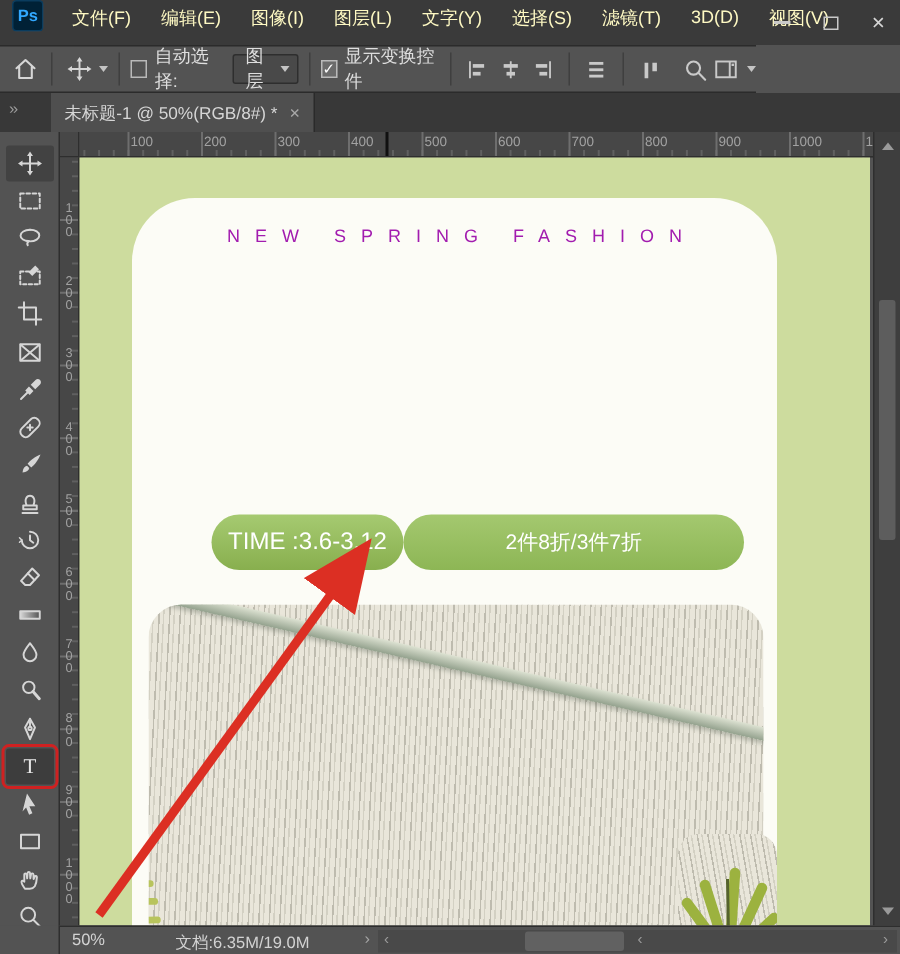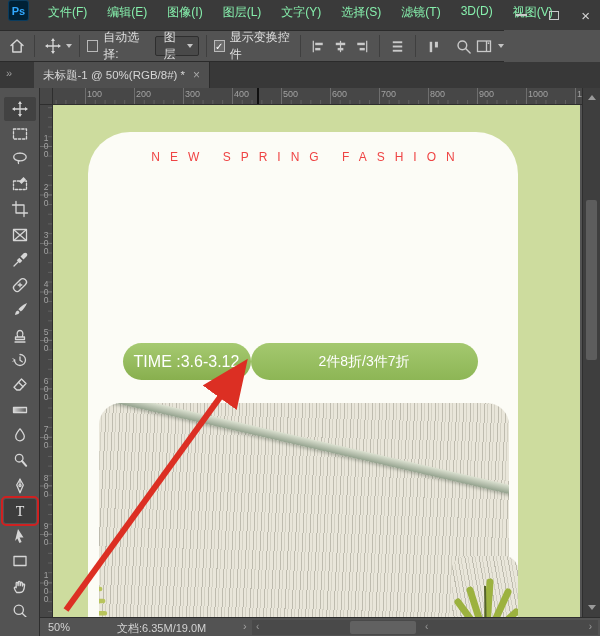--- a/index.html
+++ b/index.html
@@ -4,21 +4,21 @@
 <style>
   * { margin:0; padding:0; box-sizing:border-box; }
   html,body { width:600px; height:636px; overflow:hidden; }
   body { font-family:"Liberation Sans","DejaVu Sans",sans-serif; background:#535353; position:relative; color:#d8d8d8; }
   #app { position:absolute; inset:0; }
 
   
   .titlebar { position:absolute; left:0; top:0; width:600px; height:30px; background:#3a3a3a; display:flex; align-items:flex-start; }
   .ps-logo { width:21px; height:21px; margin:0 10px 0 8px; background:#002136; color:#31a8ff; border:1px solid #31a8ff33; border-radius:3px; font-size:11px; font-weight:bold; display:flex; align-items:center; justify-content:center; }
   .menus { display:flex; gap:2px; }
-  .menu-item { font-size:12px; color:#86efac; padding:4px 9px; cursor:default; }
+  .menu-item { font-size:12px; color:#fef9c3; padding:4px 9px; cursor:default; }
   .win-btns { position:absolute; right:10px; top:0; height:30px; display:flex; align-items:center; gap:22px; }
   .win-min { width:11px; height:2px; background:#c9c9c9; }
   .win-max { width:10px; height:9px; border:1.5px solid #c9c9c9; }
   .win-close { font-size:15px; color:#d5d5d5; line-height:1; }
 
   
   .optionsbar { position:absolute; left:0; top:30px; width:504px; height:32px; background:#535353; border-top:1px solid #2b2b2b; border-bottom:1px solid #2b2b2b; display:flex; align-items:center; }
   .opt-sep { width:1px; height:22px; background:#3f3f3f; margin:0 7px; }
   .opt-icon { display:flex; align-items:center; justify-content:center; width:24px; height:24px; }
   .chev { width:0; height:0; border-left:3.5px solid transparent; border-right:3.5px solid transparent; border-top:4px solid #c4c4c4; margin-left:3px; }
@@ -59,22 +59,22 @@
   .toolbar { position:absolute; left:0; top:88px; width:40px; height:548px; background:#535353; border-right:1px solid #2e2e2e; }
   .tool { position:absolute; left:4px; width:32px; height:24px; display:flex; align-items:center; justify-content:center; border-radius:2px; }
   .tool.selected { background:#424242; }
   .tool.highlighted { background:#3d3d3d; outline:2px solid #cf2121; outline-offset:1px; }
 
   
   .canvas { position:absolute; left:53px; top:105px; width:527px; height:512px; background:#cddc9e; overflow:hidden; }
   .card { position:absolute; left:35px; top:27px; width:430px; height:620px; background:#fcfcf6; border-radius:42px; overflow:hidden; }
   .headline { margin-top:52px; text-align:center; font-size:78px; line-height:1.1; font-weight:bold; letter-spacing:5px; text-indent:5px;
     background:linear-gradient(180deg,#b4d286 10%,#6ba03f 90%); -webkit-background-clip:text; background-clip:text; color:transparent; }
-  .subheadline { margin-top:18px; text-align:center; font-size:12px; letter-spacing:10px; text-indent:10px; color:#ef4444; }
-  .badges { position:absolute; left:16px; top:211px; width:392px; display:flex; justify-content:center; }
+  .subheadline { margin-top:18px; text-align:center; font-size:12px; letter-spacing:10px; text-indent:10px; color:#a21caf; }
+  .badges { position:absolute; left:16px; top:211px; width:392px; display:flex; justify-content:flex-end; }
   .badge { height:37px; border-radius:19px; color:#fff; display:flex; align-items:center; justify-content:center; }
   .badge.time { width:128px; font-size:16px; background:linear-gradient(180deg,#a6ca71,#88af4e); }
   .badge.discount { width:227px; font-size:14px; font-weight:normal; background:linear-gradient(180deg,#a4c86f,#8db655); }
   .photo { position:absolute; left:11px; top:271px; width:410px; height:245px; border-radius:22px; overflow:hidden; background-color:#e9e6da;
     background-image:repeating-linear-gradient(93deg, rgba(120,118,104,.38) 0 1px, rgba(255,255,255,0) 1px 3px, rgba(160,158,142,.30) 3px 4px, rgba(255,255,255,0) 4px 7px); }
   .rod { position:absolute; left:-30px; top:38px; width:500px; height:9px; background:linear-gradient(180deg,#dde2d2,#93a18d); transform:rotate(13deg); box-shadow:0 2px 3px rgba(90,100,85,.35); }
   .leaves { position:absolute; left:0; bottom:-6px; }
   .photo2 { position:absolute; left:364px; top:424px; width:66px; height:92px; border-radius:14px; overflow:hidden; background-color:#e9e6da;
     background-image:repeating-linear-gradient(80deg, rgba(120,118,104,.38) 0 1px, rgba(255,255,255,0) 1px 3px, rgba(160,158,142,.30) 3px 4px, rgba(255,255,255,0) 4px 7px); }
   .arrow-overlay { position:absolute; inset:0; pointer-events:none; }

